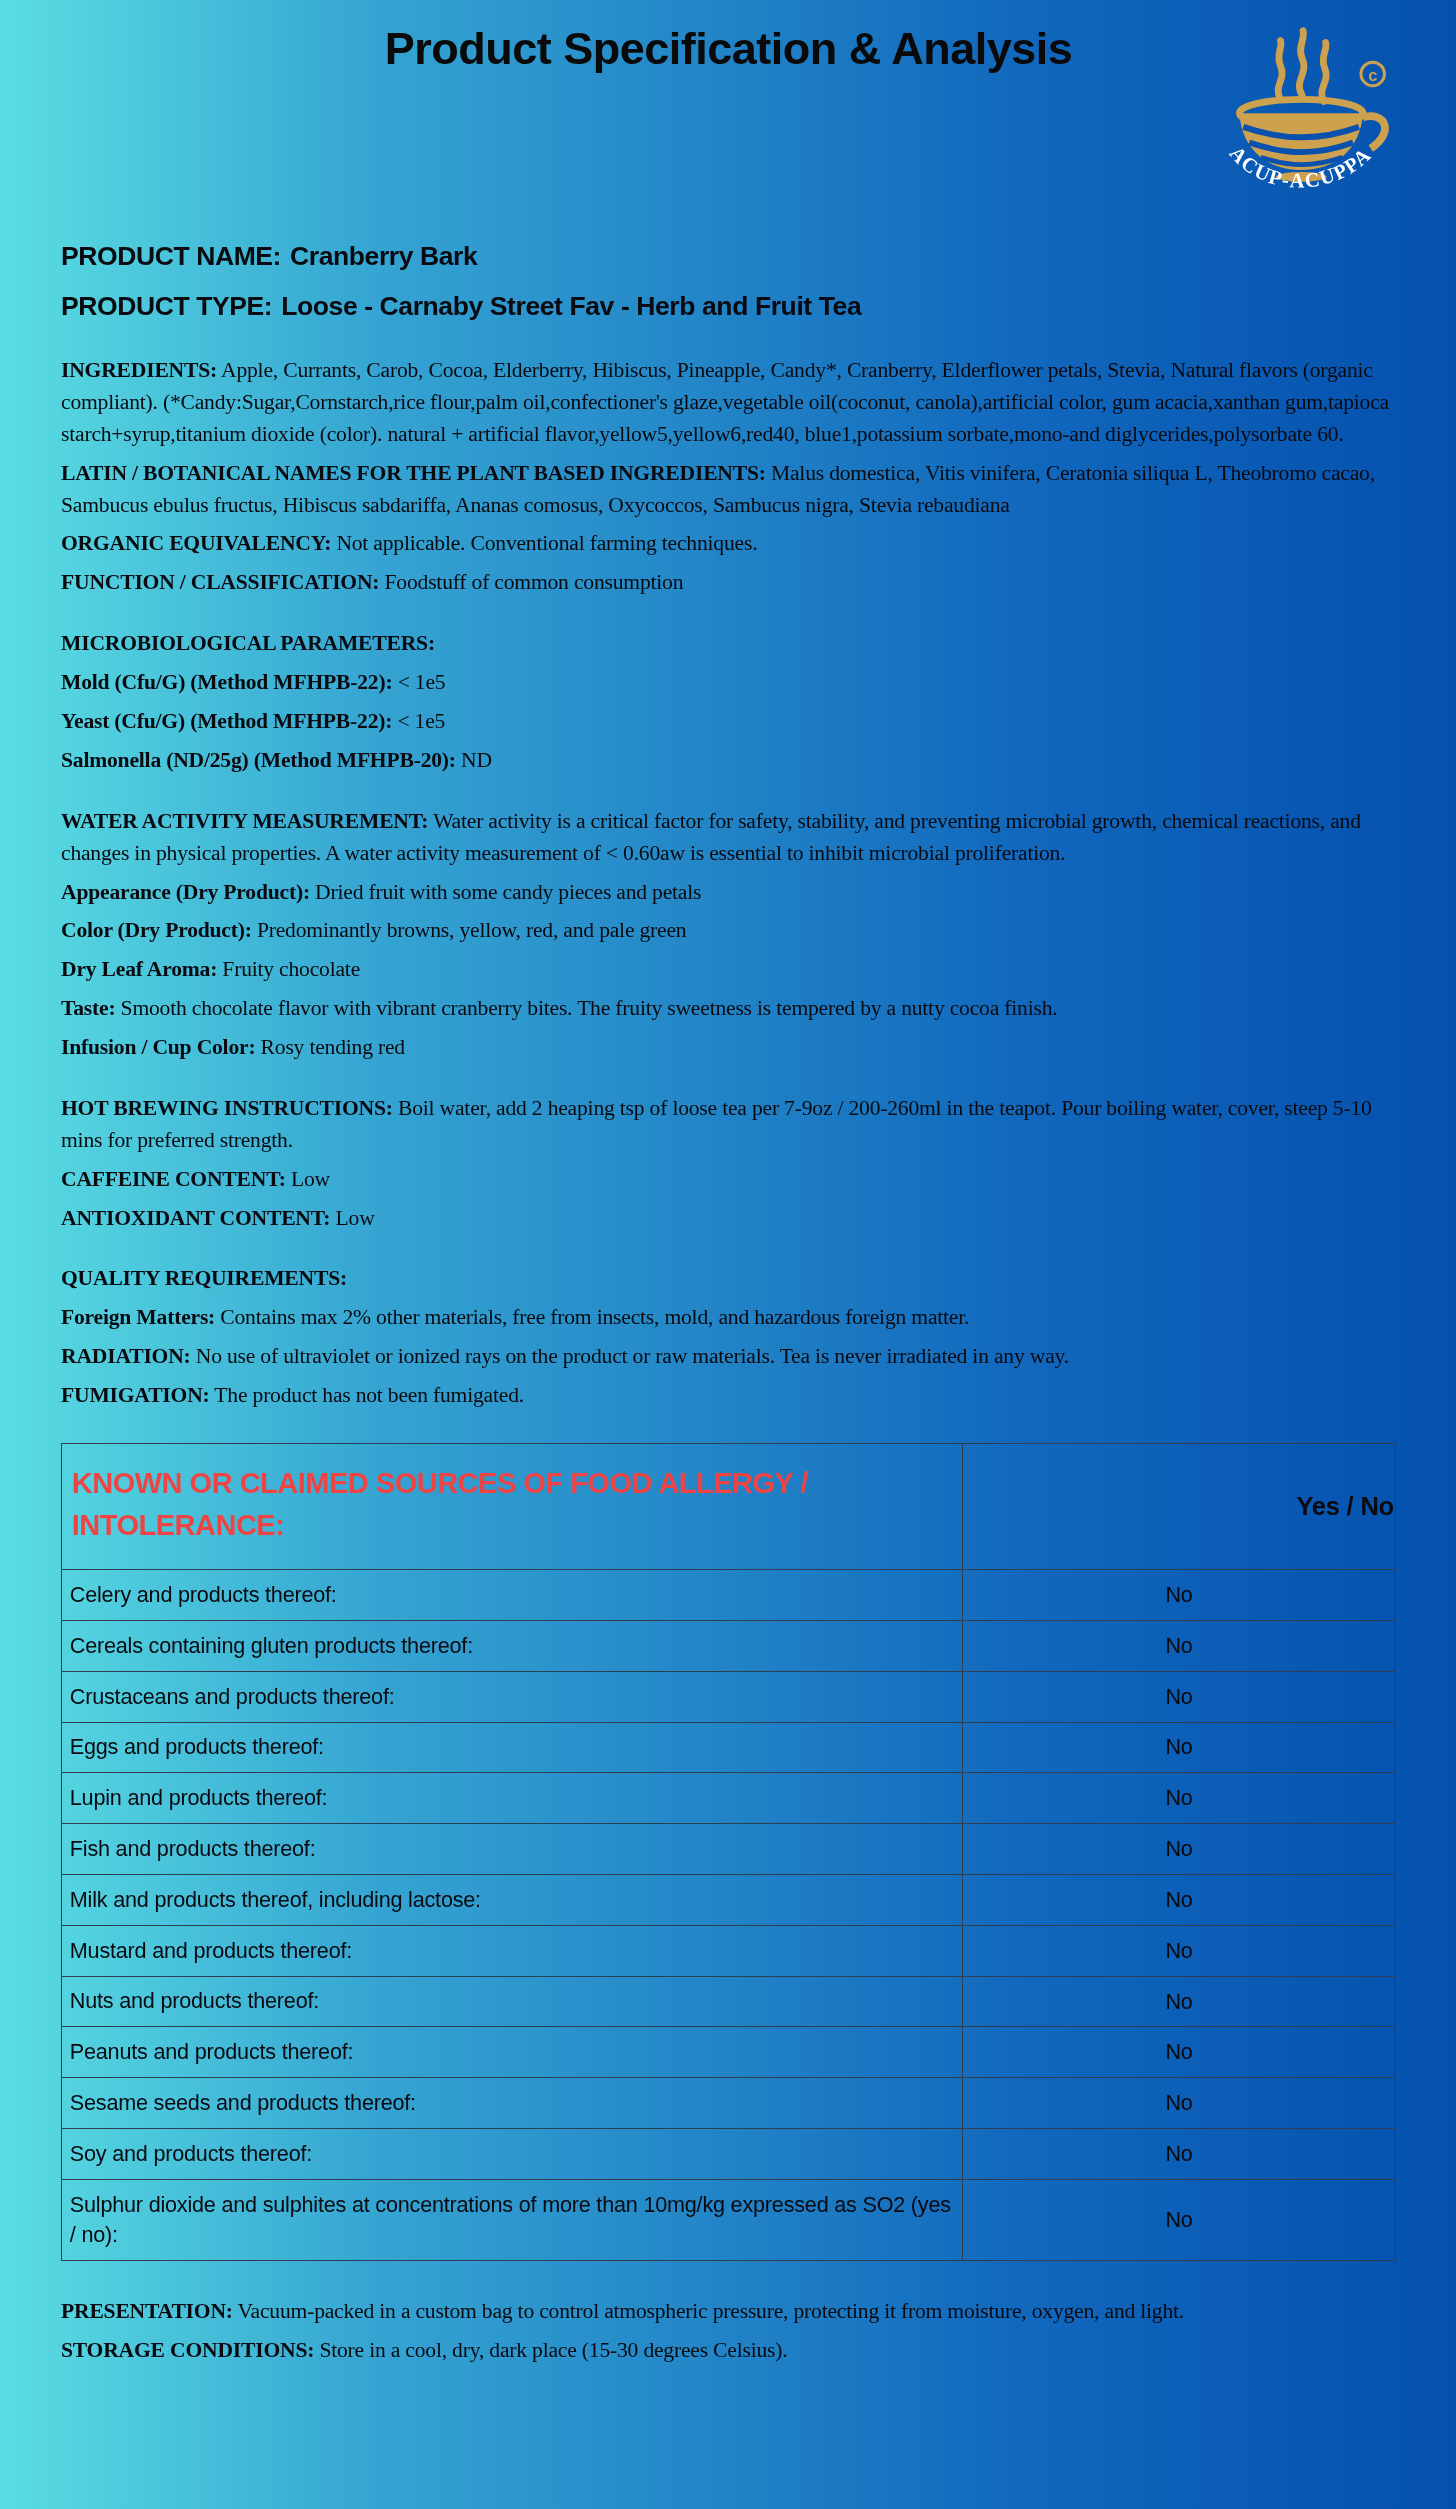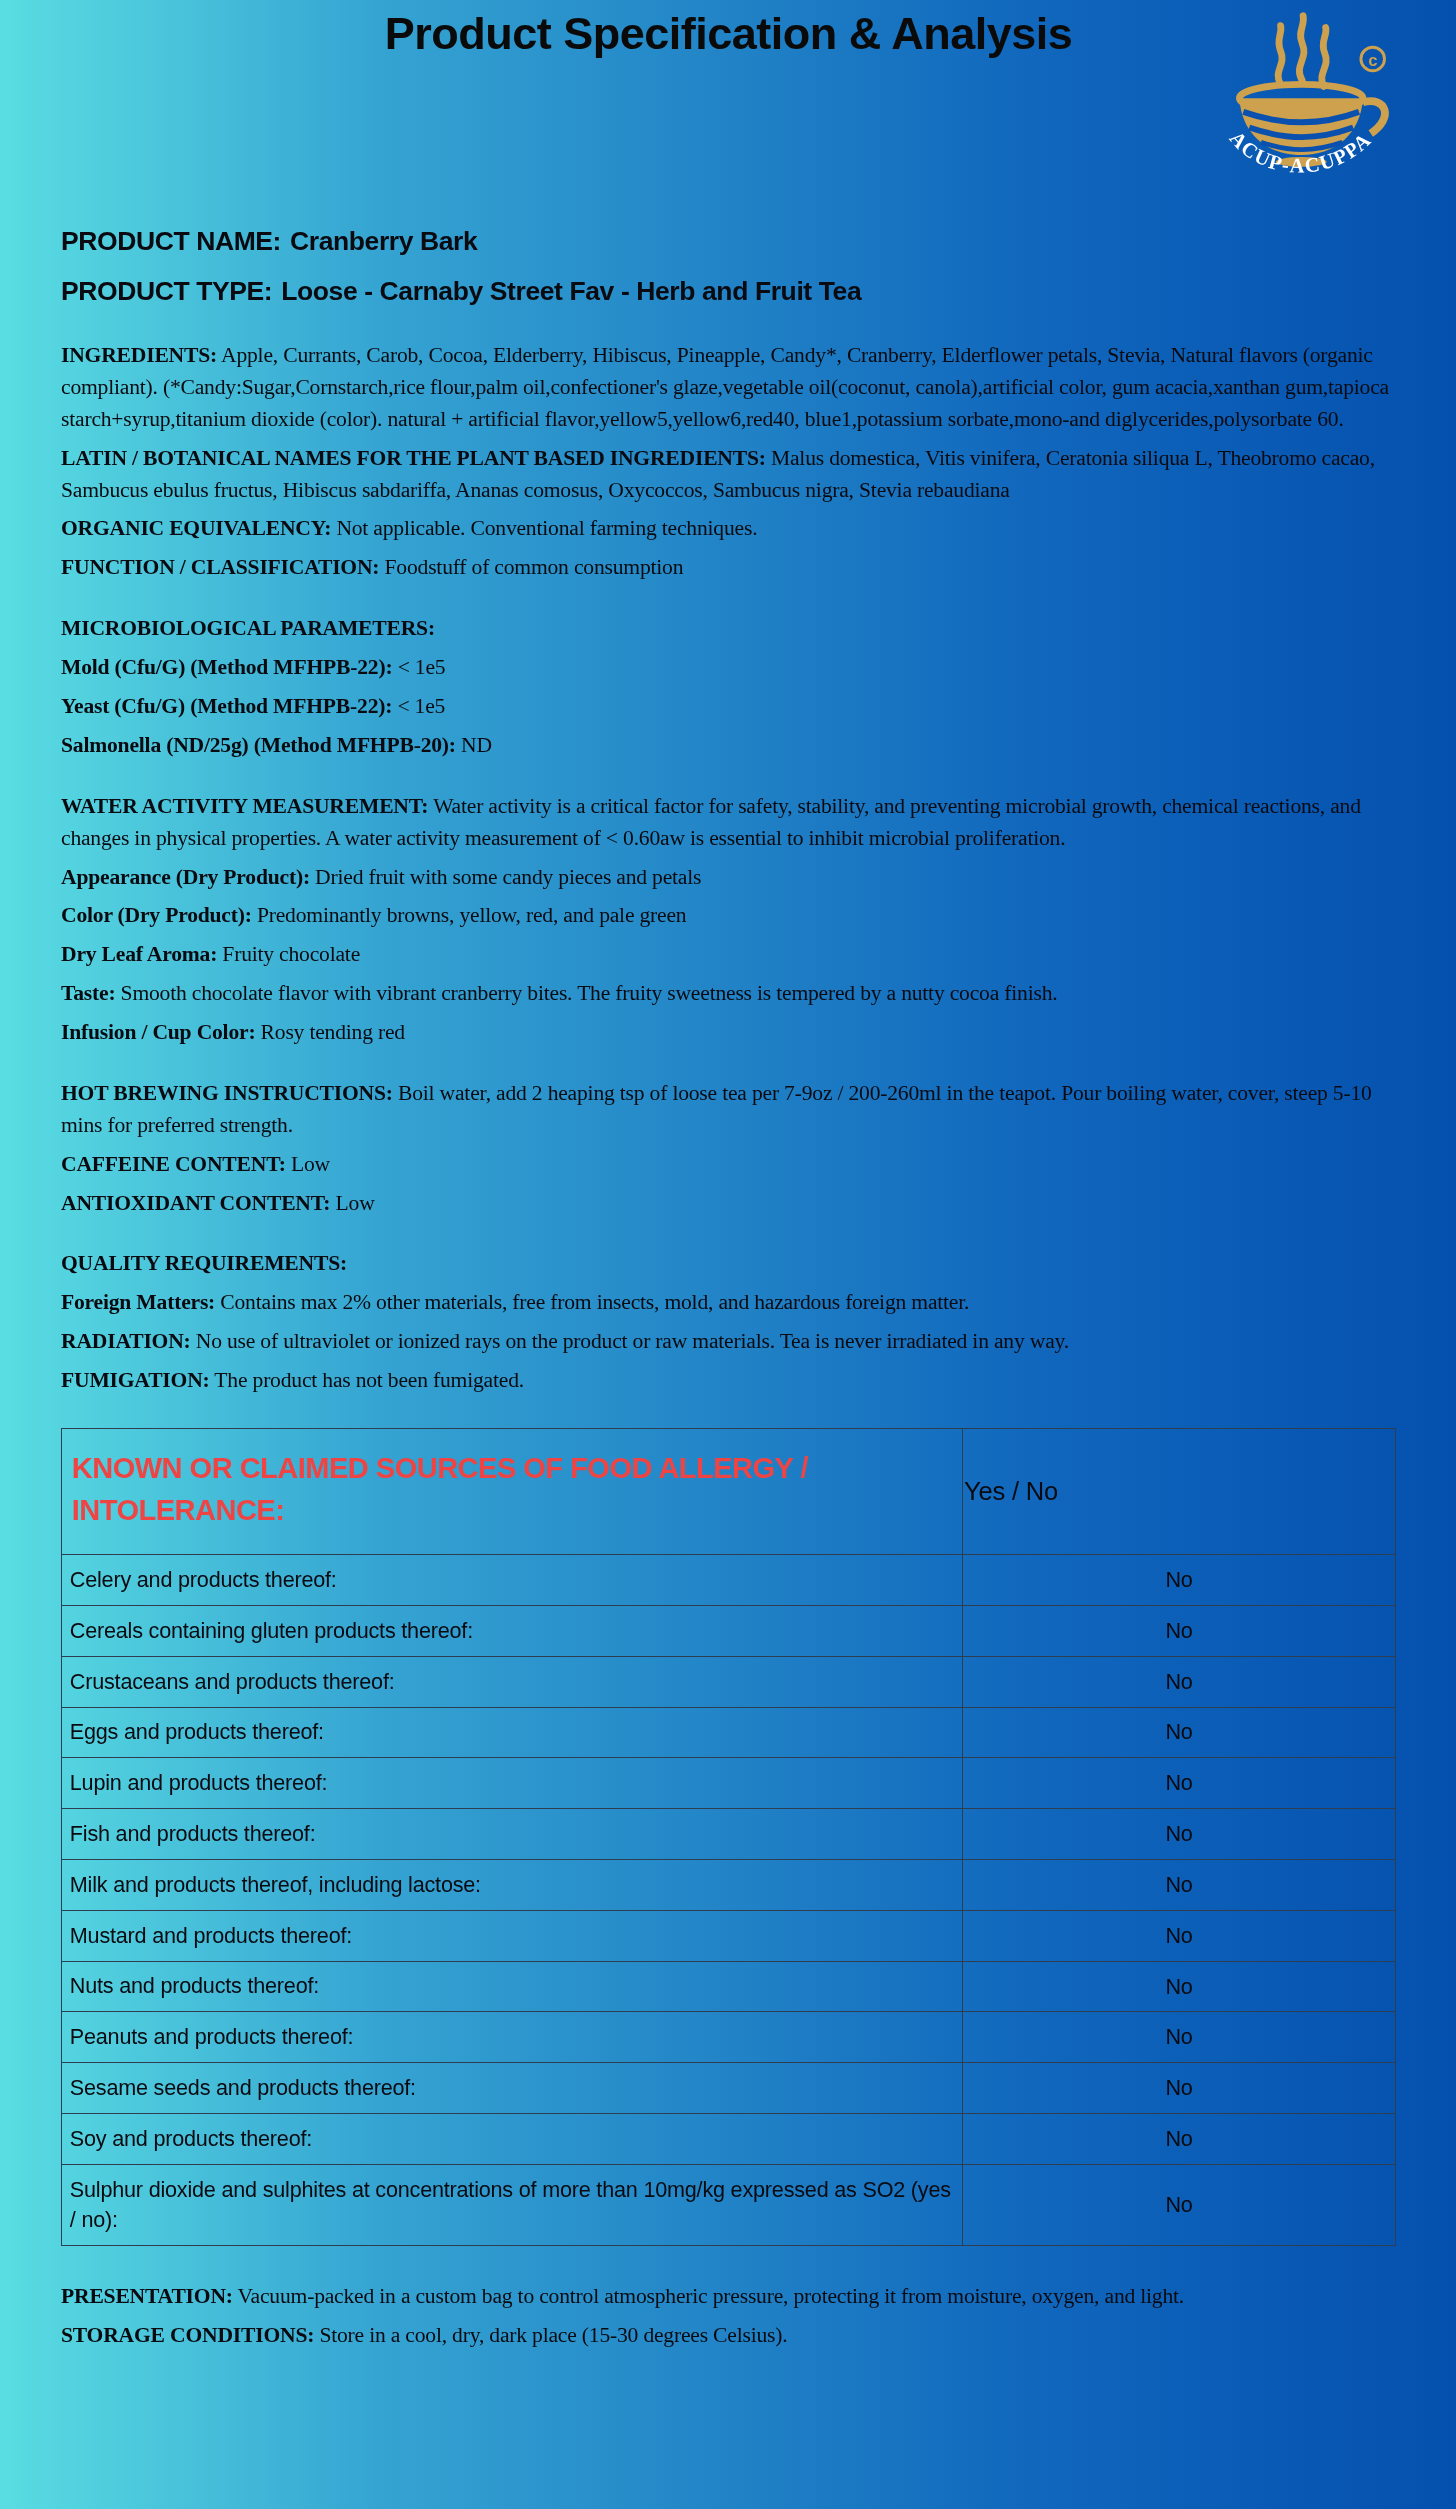--- a/index.html
+++ b/index.html
@@ -5,21 +5,21 @@
   html,body{margin:0;padding:0;}
   body{
     width:1457px; min-height:2509px;
     background:linear-gradient(90deg,#5adde2 0%,#35a4d2 26%,#1168bd 70%,#0450ae 100%);
     font-family:"Liberation Sans",sans-serif;
     color:#0a0a10;
     letter-spacing:-0.2px;
   }
   .header{position:relative;height:208px;}
   .title{
-    margin:0 auto; max-width:804px; padding-top:4px;
+    margin:15px auto; max-width:804px; padding-top:4px;
     text-align:center; font-size:45px; font-weight:bold; line-height:1.32;
     letter-spacing:-0.5px; color:#0a0a0a;
   }
   .logo{position:absolute; right:41px; top:7.8px; width:212px; height:196px;}
   .content{padding:0 61px;}
   .para{font-size:21.6px; line-height:1.48; margin:0 0 6.9px 0;}
   .label{font-weight:bold;}
   .block{margin-top:29px;font-family:Liberation Serif, serif;}
   .product-block{margin-top:13.7px;}
   .product-block .para{font-size:26.5px; font-weight:bold; margin-bottom:10.8px; letter-spacing:-0.4px;}
@@ -28,21 +28,21 @@
     border-collapse:collapse; width:100%; margin-top:31px;
     table-layout:fixed;
   }
   table.allergy th, table.allergy td{
     border:1px solid #2e3d50; vertical-align:middle;
   }
   th.src{
     width:66%; text-align:left; font-size:29px; letter-spacing:-0.5px;
     padding:17.6px 9.8px 23.5px 9.8px; line-height:1.45; font-weight:bold; color:#ef4444;
   }
-  th.yn{ text-align:left; font-size:25.5px; font-weight:normal; }
+  th.yn{ text-align:right; font-size:25.5px; font-weight:bold; }
   td.item{ font-size:21.6px; padding:9.8px 7.8px; line-height:1.4; }
   td.val{ text-align:center; font-size:21.6px; }
   .closing-block{margin:35px 0 0 0; padding-bottom:27.4px;}
 </style>
 </head>
 <body>
 
 <div class="header">
   <h1 class="title">Product Specification &amp; Analysis</h1>
 

